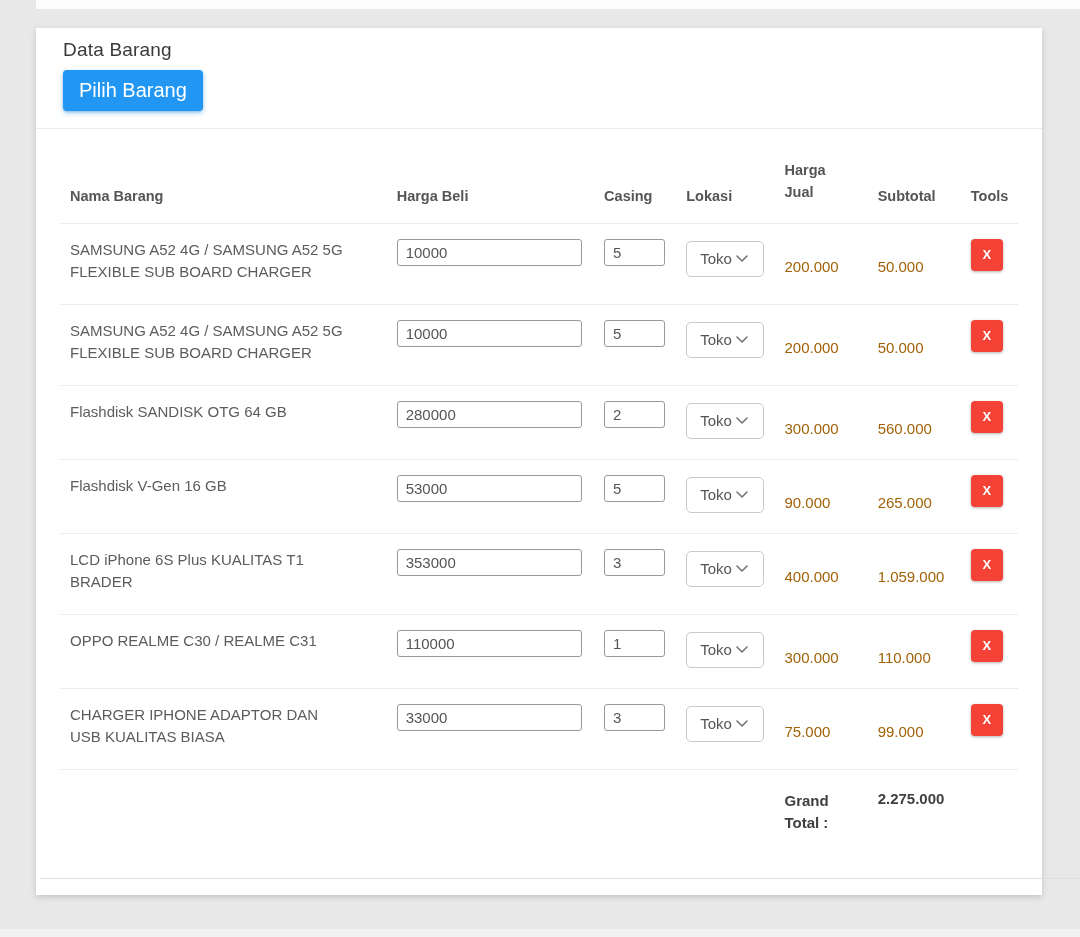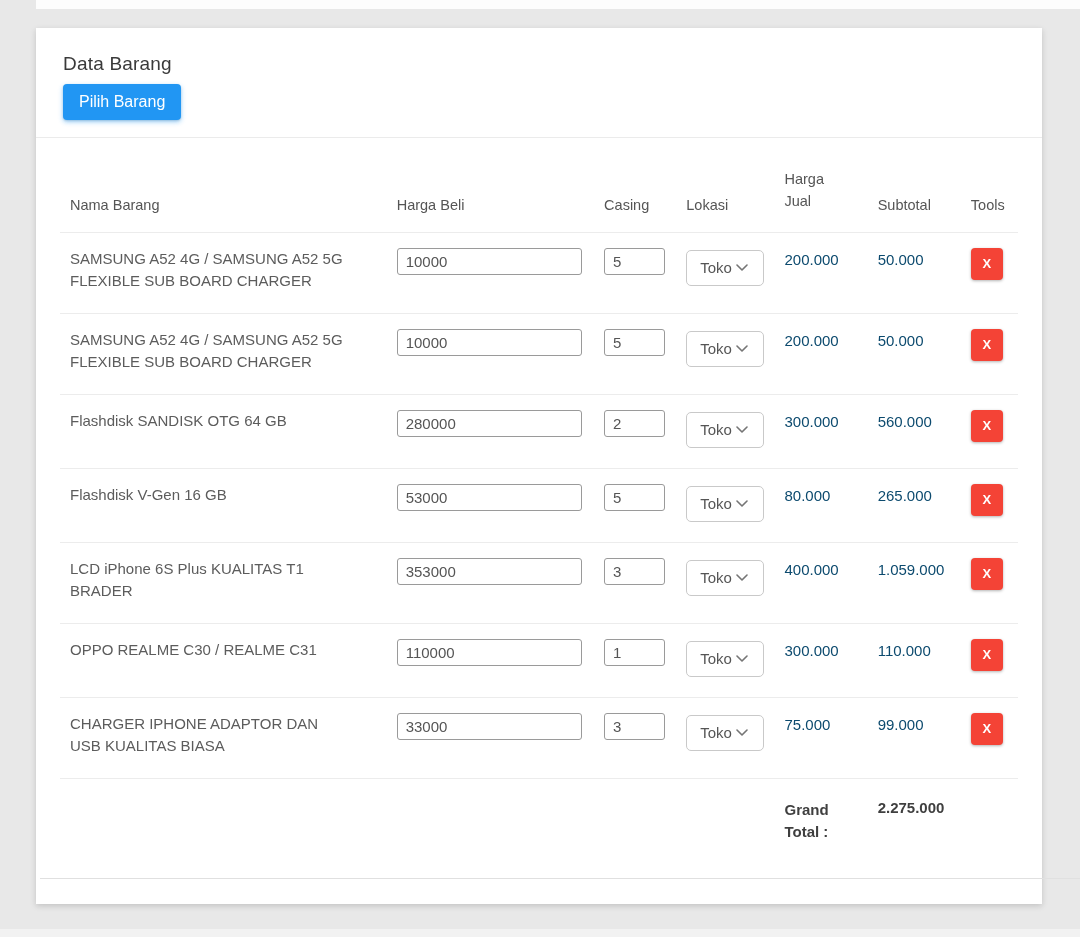--- a/index.html
+++ b/index.html
@@ -12,36 +12,36 @@
   }
   .top-sliver {
     position:absolute; left:36px; top:0; width:1044px; height:9px;
     background:#fdfdfd;
   }
   .card {
     position:absolute; left:36px; top:28px; width:1006px; min-height:797px;
     background:#ffffff;
     box-shadow:0 2px 6px rgba(0,0,0,0.16);
   }
-  .card-head { padding:25px 26px 17px 27px; border-bottom:1px solid #ebebeb; }
+  .card-head { padding:11px 26px 17px 27px; border-bottom:1px solid #ebebeb; }
   .page-title { font-size:19px; font-weight:400; color:#3a3a3a; letter-spacing:.2px; }
   .btn-blue {
     margin-top:9px;
     background:#2196f3; color:#fff; border:none; border-radius:4px;
-    padding:9px 16px; font-size:16px; font-family:inherit;
+    padding:9px 16px; font-size:20px; font-family:inherit;
     box-shadow:0 2px 5px rgba(33,150,243,.45), 0 1px 2px rgba(0,0,0,.15);
     cursor:pointer;
   }
   .table-wrap { padding:0 24px 40px 24px; }
   table { width:100%; border-collapse:collapse; table-layout:fixed; }
   col.c1{width:336px} col.c2{width:207px} col.c3{width:82px}
   col.c4{width:98px}  col.c5{width:93px}  col.c6{width:93px} col.c7{width:47px}
   th {
     text-align:left; vertical-align:bottom;
-    font-size:14.5px; font-weight:400; color:#555;
+    font-size:14.5px; font-weight:700; color:#555;
     padding:30px 6px 19px 0;
   }
   th.first { padding-left:10px; }
   th.th-hj .th-label { display:inline-block; width:52px; line-height:1.55; }
   tbody tr { border-top:1px solid #ececec; }
   td { vertical-align:top; padding:15px 6px 20px 0; }
   .td-nama { font-size:15px; color:#5c5c5c; line-height:1.5; padding-left:10px; padding-right:46px; }
   .inp {
     border:1px solid #9a9a9a; border-radius:3px;
     font-size:15px; color:#555; font-family:inherit;
@@ -50,21 +50,21 @@
   .inp-beli { width:185px; }
   .inp-jml  { width:61px; }
   .select {
     width:78px; height:36px; margin-top:2px;
     border:1px solid #c9c9c9; border-radius:5px; background:#fff;
     display:flex; align-items:center; cursor:pointer;
     padding:0 7px 0 13px; color:#555; font-size:15px;
   }
   .select-text { width:33px; overflow:hidden; white-space:nowrap; flex:none; }
   .chev { margin-left:3px; display:flex; align-items:center; }
-  .td-hj, .td-st { font-size:15px; color:#0c4a6e; padding-top:18px; }
+  .td-hj, .td-st { font-size:15px; color:#a16207; padding-top:34px; }
   .btn-x {
     width:32px; height:32px;
     background:#f44336; border:none; border-radius:4px;
     color:#fff; font-size:13px; font-weight:700; font-family:inherit;
     box-shadow:0 1px 3px rgba(0,0,0,.3);
     cursor:pointer;
   }
   tr.grand-row td { padding-top:20px; }
   .grand-label { display:inline-block; width:56px; font-size:15px; font-weight:700; color:#3f3f3f; line-height:1.5; }
   .grand-value { font-size:15px; font-weight:700; color:#3f3f3f; }
@@ -192,21 +192,21 @@
     <td>
       <div class="select">
         <span class="select-text">Toko</span>
         <span class="chev">
           <svg width="12" height="8" viewBox="0 0 12 8">
                     <path d="M1 1l5 5 5-5" stroke="#757575" stroke-width="1.6" fill="none" stroke-linecap="round" stroke-linejoin="round"></path>
                   </svg>
         </span>
       </div>
     </td>
-    <td class="td-hj">80.000</td>
+    <td class="td-hj">90.000</td>
     <td class="td-st">265.000</td>
     <td>
       <button class="btn-x">X</button>
     </td>
   </tr>
 
   <tr>
     <td class="td-nama">LCD iPhone 6S Plus KUALITAS T1 BRADER</td>
     <td>
       <input class="inp inp-beli" type="text" value="353000" style="">

